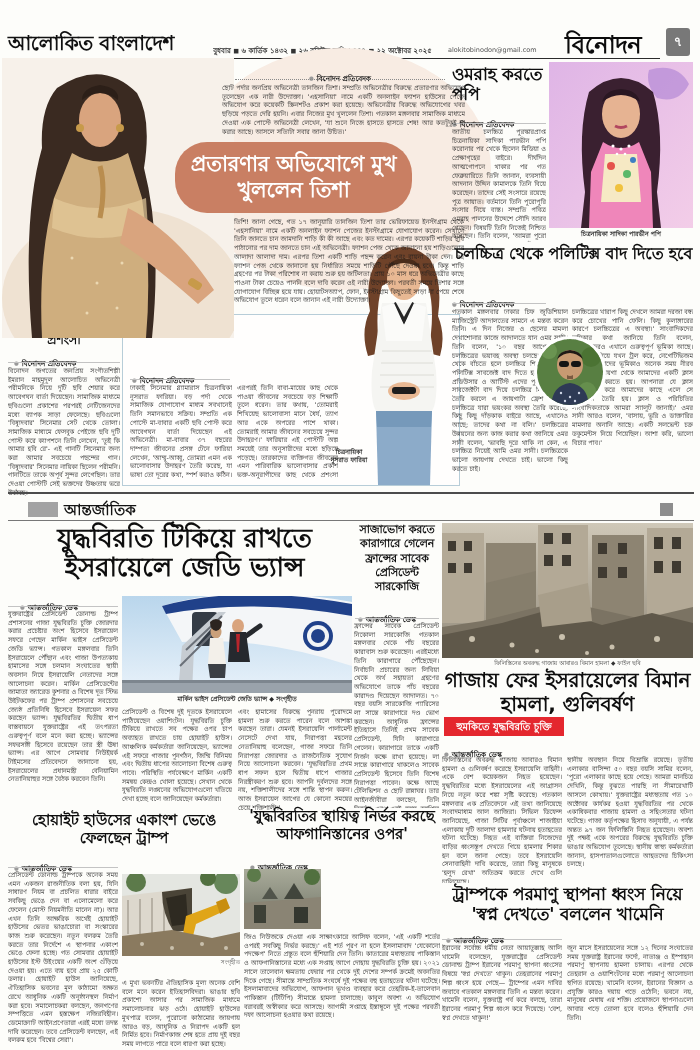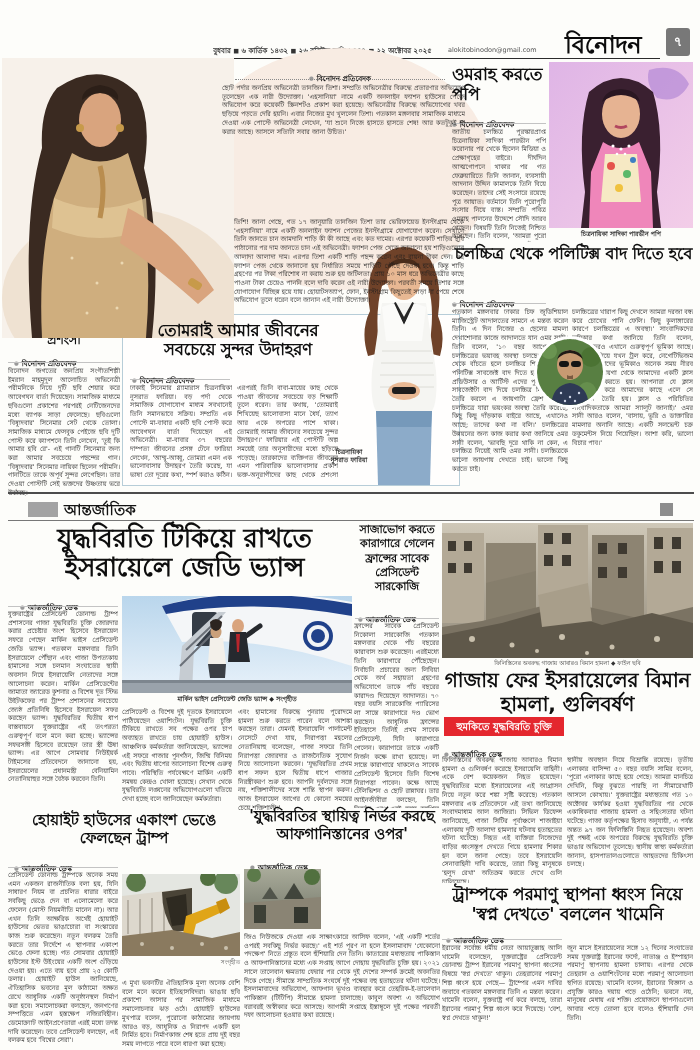--- a/index.html
+++ b/index.html
@@ -14,20 +14,21 @@
   .rule{border-bottom:1px solid #c3c3c3;height:0;}
   .cap{font-size:6.2px;font-weight:700;color:#2a2a2a;text-align:center;line-height:1.3;}
   .photo{overflow:hidden;}
   .photo svg{display:block;width:100%;height:100%;}
 </style>
 </head>
 <body>
 
 <div class="page">
 
+  <div class="abs" style="left:8px;top:28px;width:185px;height:28px;font-size:20px;font-weight:900;color:#111;letter-spacing:-0.5px;">আলোকিত বাংলাদেশ</div>
   <div class="abs" style="left:190px;top:45px;width:265px;font-size:7px;color:#333;text-align:center;font-weight:600;">বুধবার ◼ ৬ কার্তিক ১৪৩২ ◼ ২৬ রবিউস সানি ১৪৪৭ ◼ ২২ অক্টোবর ২০২৫</div>
   <div class="abs" style="left:448px;top:46px;width:112px;font-size:6.5px;color:#555;text-align:left;">alokitobinodon@gmail.com</div>
   <div class="abs" style="left:565px;top:26px;width:95px;height:32px;font-size:24px;font-weight:700;color:#0c0c0c;letter-spacing:-0.5px;">বিনোদন</div>
   <div class="abs" style="left:8px;top:58px;width:652px;border-top:1.5px solid #2b2b2b;"></div>
   <div class="abs" style="left:666px;top:28px;width:24px;height:28px;background:#787878;border-radius:3px;color:#fff;font-size:13px;font-weight:700;text-align:center;line-height:28px;">৭</div>
 
   <div class="abs" style="left:193px;top:48px;width:298px;height:242px;background:#f8ece3;border-radius:50%;"></div>
 
   <div class="abs photo" style="left:2px;top:58px;width:232px;height:280px;z-index:2;">
     <svg viewBox="0 0 232 280">
@@ -52,31 +53,33 @@
         </g>
     </svg>
   </div>
 
   <div class="abs" style="left:250px;top:66px;width:180px;text-align:center;z-index:3;">
     <span class="byl"><span class="b">●</span><span>বিনোদন প্রতিবেদক</span></span>
   </div>
   <div class="abs" style="left:235px;top:79px;width:210px;border-bottom:1px dotted #8a8a8a;z-index:3;"></div>
   <div class="abs bt" style="left:222px;top:84px;width:243px;height:57px;z-index:3;">ছোট পর্দার জনপ্রিয় অভিনেত্রী তানজিন তিশা। সম্প্রতি অভিনেত্রীর বিরুদ্ধে প্রতারণার অভিযোগ তুলেছেন এক নারী উদ্যোক্তা। 'এহসানিয়া' নামে একটি অনলাইন ফ্যাশন হাউসের পেজে অভিযোগ করে কয়েকটি স্ক্রিনশটও প্রকাশ করা হয়েছে। অভিনেত্রীর বিরুদ্ধে অভিযোগের খবর ছড়িয়ে পড়তে দেরি হয়নি। এবার নিজের মুখ খুললেন তিশা। গতকাল মঙ্গলবার সামাজিক মাধ্যমে দেওয়া এক পোস্টে অভিনেত্রী লেখেন, 'যা শুনে নিজে হাসতে হাসতে শেষ! আর কতটুকুই বা করার আছে। আসলে সত্যিটা সবার জানা উচিত।'</div>
 
+  <div class="abs" style="left:175px;top:142px;width:237px;height:71px;background:#c97f63;border-radius:32px;z-index:4;display:flex;align-items:center;justify-content:center;padding:0 10px;box-sizing:border-box;">
+    <div class="hl" style="font-size:21px;color:#fff;line-height:1.22;">প্রতারণার অভিযোগে মুখ খুললেন তিশা</div>
+  </div>
   <div class="abs bt" style="left:234px;top:218px;width:230px;height:118px;z-index:3;">তিশি! জানা গেছে, গত ১৭ জানুয়ারি তানজিন তিশা তার ভেরিফায়েড ইনস্টাগ্রাম থেকে 'এহসানিয়া' নামে একটি অনলাইন ফ্যাশন পেজের ইনস্টাগ্রামে যোগাযোগ করেন। সেখানে তিনি জানতে চান জামদানি শাড়ি কী কী আছে এবং কত দামের। এরপর কয়েকটি শাড়ির ছবি পাঠানোর পর দাম জানতে চান এই অভিনেত্রী। ফ্যাশন পেজ থেকে জানানো হয় শাড়িগুলোর আলাদা আলাদা দাম। এরপর তিশা একটি শাড়ি পছন্দ করেন এবং বায়না টাকা দেন। ওই ফ্যাশন পেজ থেকে জানানো হয় নির্ধারিত সময়ে শাড়িটি পৌঁছে দেওয়া হবে। কিন্তু শাড়ি গ্রহণের পর টাকা পরিশোধ না করায় শুরু হয় জটিলতা। প্রায় ১০ মাস ধরে অভিনেত্রীর কাছে পাওনা টাকা চেয়েও পাননি বলে দাবি করেন ওই নারী উদ্যোক্তা। পরবর্তী সময়ে তিশার সঙ্গে যোগাযোগ বিচ্ছিন্ন হয়ে যায়। হোয়াটসঅ্যাপ, ফোন, ইনস্টাগ্রাম কিছুতেই সাড়া না পেয়ে শেষে অভিযোগ তুলে ধরেন বলে জানান এই নারী উদ্যোক্তা।</div>
 
   <div class="abs hl" style="left:6px;top:318px;width:116px;font-size:12.5px;">ইমরানের মুখে পরীমনির প্রশংসা</div>
   <div class="abs" style="left:14px;top:351px;">
     <span class="byl"><span class="b">●</span><span>বিনোদন প্রতিবেদক</span></span>
   </div>
   <div class="abs rule" style="left:8px;top:362px;width:112px;"></div>
   <div class="abs bt" style="left:8px;top:367px;width:112px;height:130px;">বিনোদন জগতের জনপ্রিয় সংগীতশিল্পী ইমরান মাহমুদুল আলোচিত অভিনেত্রী পরীমনিকে নিয়ে দুটি ছবি শেয়ার করে আবেগঘন বার্তা দিয়েছেন। সামাজিক মাধ্যমে ছবিগুলো প্রকাশের পরপরই নেটিজেনদের মধ্যে ব্যাপক সাড়া ফেলেছে। ছবিগুলো 'বিষ্যুদবার' সিনেমার সেট থেকে তোলা। সামাজিক মাধ্যমে ফেসবুক পেইজে ছবি দুটি পোস্ট করে ক্যাপশনে তিনি লেখেন, 'তুই কি আমার হবি রে'- এই গানটি সিনেমার জন্য করা আমার সবচেয়ে পছন্দের গান। 'বিষ্যুদবার' সিনেমার নায়িকা ছিলেন পরীমনি। গানটিতে তাকে অপূর্ব সুন্দর লেগেছিল। তার দেওয়া পোস্টটি সেই ভক্তদের উষ্ণতায় ভরে উঠেছে।</div>
 
   <div class="abs" style="left:122px;top:314px;width:338px;height:172px;border:1.5px solid #b7cdd8;background:#fffefd;box-sizing:border-box;"></div>
-  <div class="abs hl" style="left:130px;top:321px;width:216px;font-size:16.5px;z-index:2;">তোমরাই আমার জীবনের সবচেয়ে সুন্দর উদাহরণ</div>
   <div class="abs" style="left:132px;top:368px;z-index:2;">
     <span class="byl"><span class="b">●</span><span>বিনোদন প্রতিবেদক</span></span>
   </div>
   <div class="abs rule" style="left:130px;top:379px;width:100px;z-index:2;"></div>
   <div class="abs bt" style="left:130px;top:384px;width:102px;height:96px;z-index:2;">ঢাকাই সিনেমার গ্ল্যামারাস চিত্রনায়িকা নুসরাত ফারিয়া। বড় পর্দা থেকে সামাজিক যোগাযোগ মাধ্যম সবখানেই তিনি সমানভাবে সক্রিয়। সম্প্রতি এক পোস্টে মা-বাবার একটি ছবি পোস্ট করে আবেগঘন বার্তা দিয়েছেন এই অভিনেত্রী। মা-বাবার ৩৭ বছরের দাম্পত্য জীবনের প্রসঙ্গ টেনে ফারিয়া লেখেন, 'আম্মু-আব্বু, তোমরা এমন এক ভালোবাসার উদাহরণ তৈরি করেছ, যা ভাষা তো দূরের কথা, স্পর্শ করাও কঠিন। ৩৭ বছর একসঙ্গে পথচলা তবু বন্ধু-বান্ধবই আছো। তোমাদের বন্ধন আজও ততটাই মজবুত।'</div>
   <div class="abs bt" style="left:237px;top:384px;width:101px;height:96px;z-index:2;">এরপরই তিনি বাবা-মায়ের কাছ থেকে পাওয়া জীবনের সবচেয়ে বড় শিক্ষাটি তুলে ধরেন। তার কথায়, 'তোমরাই শিখিয়েছ ভালোবাসা মানে ধৈর্য, ত্যাগ আর একে অপরের পাশে থাকা। তোমরাই আমার জীবনের সবচেয়ে সুন্দর উদাহরণ।' ফারিয়ার এই পোস্টটি অল্প সময়েই তার অনুসারীদের মধ্যে ছড়িয়ে পড়েছে। তারকাদের ব্যক্তিগত জীবনের এমন পারিবারিক ভালোবাসার প্রকাশ ভক্ত-অনুরাগীদের কাছ থেকে প্রশংসা কুড়িয়েছে। ফারিয়াকে বাবা-মায়ের প্রতি শুভকামনা জানিয়েছেন অনেকে।</div>
   <div class="abs cap" style="left:327px;top:448px;width:44px;z-index:3;">চিত্রনায়িকা নুসরাত ফারিয়া</div>
 
   <div class="abs photo" style="left:348px;top:241px;width:112px;height:244px;z-index:2;">
     <svg viewBox="0 0 112 244">

